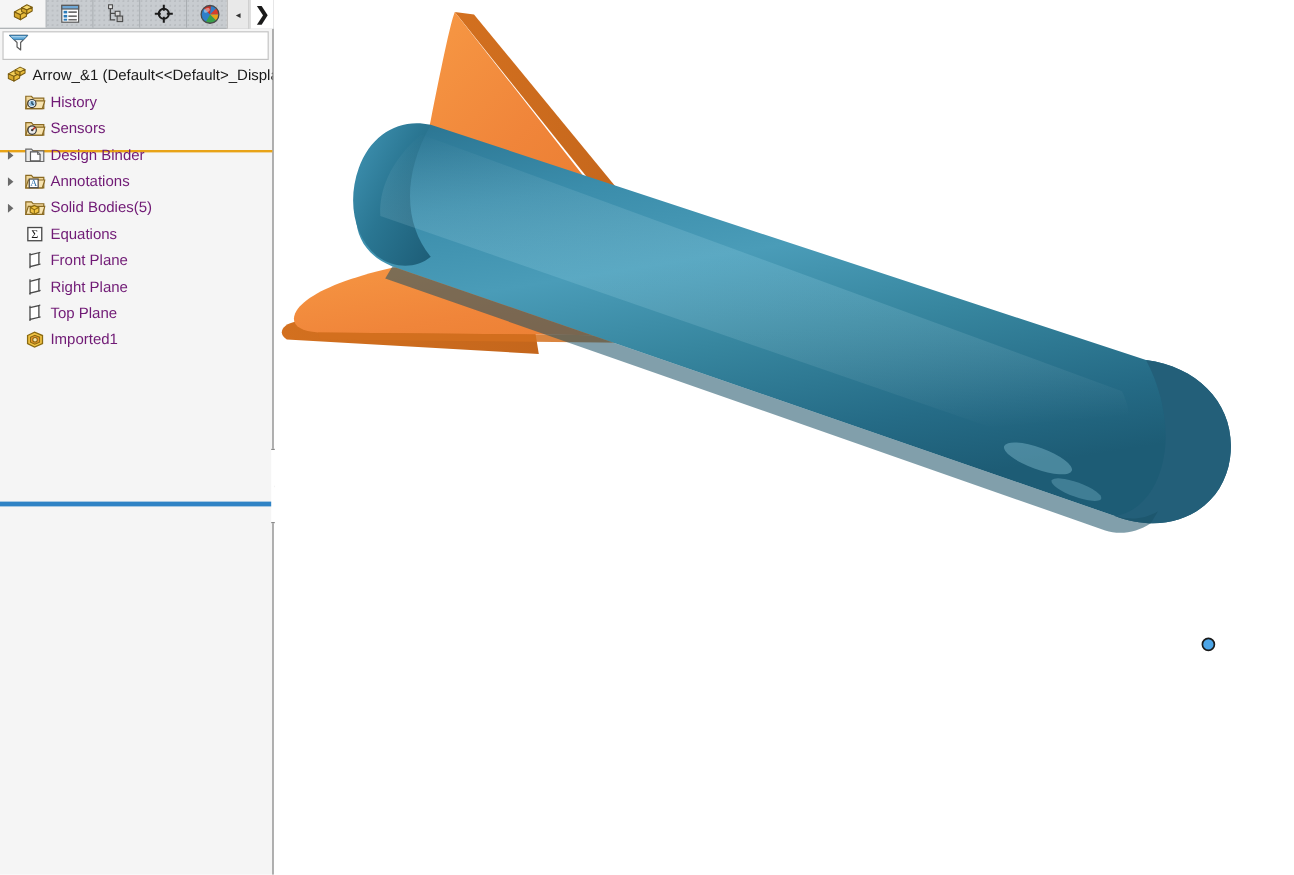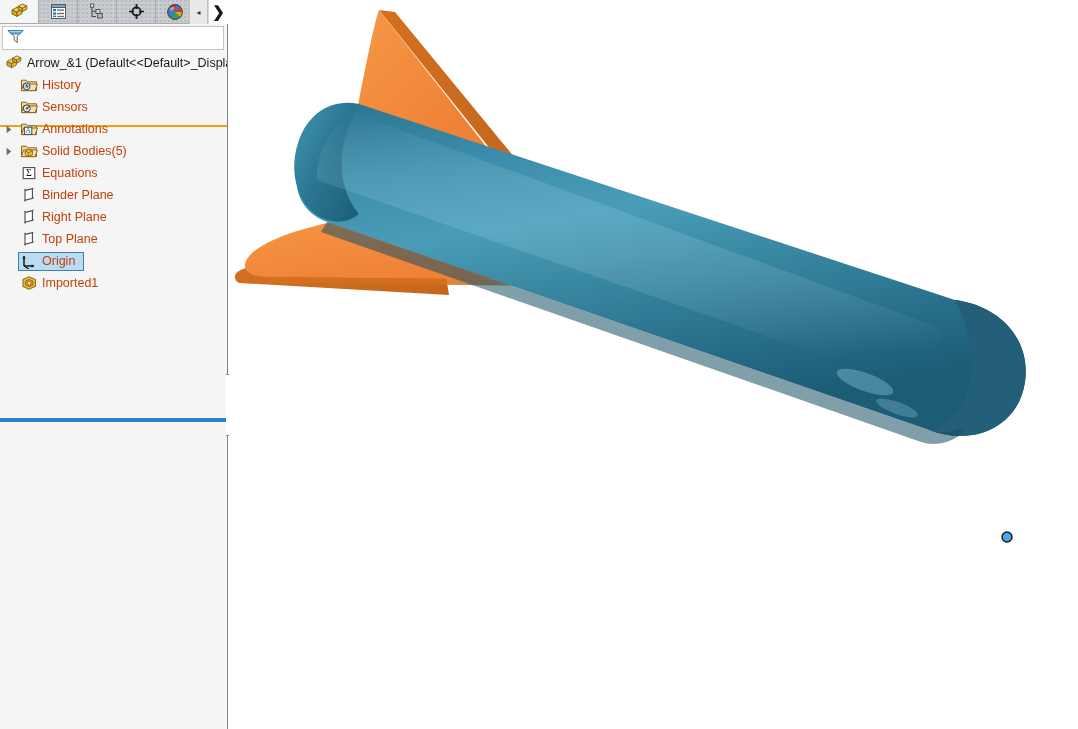--- a/index.html
+++ b/index.html
@@ -123,21 +123,21 @@
     left: 0; top: 73px;
     width: 227px; height: 2px;
     background: #e8a317;
   }
   .tree-row {
     position: relative;
     display: flex;
     align-items: center;
     height: 22px;
     font-size: 12.5px;
-    color: #c2410c;
+    color: #701a75;
     white-space: nowrap;
     cursor: default;
   }
   .expander {
     width: 18px;
     display: flex;
     align-items: center;
     justify-content: center;
     flex: none;
     cursor: pointer;
@@ -352,20 +352,37 @@
           </div>
           <div class="tree-row">
             <span class="expander">
               <svg width="8" height="9" viewBox="0 0 8 9">
                 <path d="M1.6 0.8 L6.2 4.5 L1.6 8.2 Z" fill="#6a6a6a"></path>
               </svg>
             </span>
             <span class="sel-wrap">
               <span class="tree-icon">
                 <svg width="18" height="16" viewBox="0 0 18 16">
+                  <path d="M1.5 3.2 L6.2 3.2 L7.6 4.8 L16.5 4.8 L16.5 13.6 L1.5 13.6 Z" fill="#eaeaea" stroke="#6a6a6a" stroke-width="1"></path>
+                  <path d="M5.4 5.6 L11.4 5.6 L13.4 7.6 L13.4 13 L5.4 13 Z" fill="#ffffff" stroke="#5a5a5a" stroke-width="1"></path>
+                  <path d="M11.4 5.6 L11.4 7.6 L13.4 7.6" fill="#d8d8d8" stroke="#5a5a5a" stroke-width="0.9"></path>
+                </svg>
+              </span>
+              <span class="tree-label">Design Binder</span>
+            </span>
+          </div>
+          <div class="tree-row">
+            <span class="expander">
+              <svg width="8" height="9" viewBox="0 0 8 9">
+                <path d="M1.6 0.8 L6.2 4.5 L1.6 8.2 Z" fill="#6a6a6a"></path>
+              </svg>
+            </span>
+            <span class="sel-wrap">
+              <span class="tree-icon">
+                <svg width="18" height="16" viewBox="0 0 18 16">
                   <path d="M1.5 3.2 L6.2 3.2 L7.6 4.8 L16.5 4.8 L16.5 13.6 L1.5 13.6 Z" fill="#f0d79a" stroke="#8a6a22" stroke-width="1"></path>
                   <path d="M1.5 13.6 L3.6 7 L17.4 7 L15.2 13.6 Z" fill="#f7e3b0" stroke="#8a6a22" stroke-width="1"></path>
                   <rect x="4.4" y="6.2" width="7.4" height="7.2" fill="#ffffff" stroke="#4a4a4a" stroke-width="1"></rect>
                   <text x="8.1" y="12.3" font-family="Liberation Serif, serif" font-size="8" fill="#2a6fa8" text-anchor="middle">A</text>
                 </svg>
               </span>
               <span class="tree-label">Annotations</span>
             </span>
           </div>
           <div class="tree-row">
@@ -400,21 +417,21 @@
           </div>
           <div class="tree-row">
             <span class="expander"></span>
             <span class="sel-wrap">
               <span class="tree-icon">
                 <svg width="18" height="16" viewBox="0 0 18 16">
                   <path d="M5 3.4 L12.4 1.6 L12.4 11.4 L5 13.2 Z" fill="#ffffff" stroke="#4a4a4a" stroke-width="1.1"></path>
                   <path d="M5 3.4 L5 1.8 M12.4 1.6 L13.6 1.2 M5 13.2 L5 14.6 M12.4 11.4 L13.8 11" stroke="#4a4a4a" stroke-width="1"></path>
                 </svg>
               </span>
-              <span class="tree-label">Binder Plane</span>
+              <span class="tree-label">Front Plane</span>
             </span>
           </div>
           <div class="tree-row">
             <span class="expander"></span>
             <span class="sel-wrap">
               <span class="tree-icon">
                 <svg width="18" height="16" viewBox="0 0 18 16">
                   <path d="M5 3.4 L12.4 1.6 L12.4 11.4 L5 13.2 Z" fill="#ffffff" stroke="#4a4a4a" stroke-width="1.1"></path>
                   <path d="M5 3.4 L5 1.8 M12.4 1.6 L13.6 1.2 M5 13.2 L5 14.6 M12.4 11.4 L13.8 11" stroke="#4a4a4a" stroke-width="1"></path>
                 </svg>
@@ -425,35 +442,20 @@
           <div class="tree-row">
             <span class="expander"></span>
             <span class="sel-wrap">
               <span class="tree-icon">
                 <svg width="18" height="16" viewBox="0 0 18 16">
                   <path d="M5 3.4 L12.4 1.6 L12.4 11.4 L5 13.2 Z" fill="#ffffff" stroke="#4a4a4a" stroke-width="1.1"></path>
                   <path d="M5 3.4 L5 1.8 M12.4 1.6 L13.6 1.2 M5 13.2 L5 14.6 M12.4 11.4 L13.8 11" stroke="#4a4a4a" stroke-width="1"></path>
                 </svg>
               </span>
               <span class="tree-label">Top Plane</span>
-            </span>
-          </div>
-          <div class="tree-row selected">
-            <span class="expander"></span>
-            <span class="sel-wrap">
-              <span class="tree-icon">
-                <svg width="18" height="16" viewBox="0 0 18 16">
-                  <path d="M4 13 L4 3" stroke="#1a1a1a" stroke-width="1.5"></path>
-                  <path d="M4 3 L2.2 5.4 L5.8 5.4 Z" fill="#1a1a1a"></path>
-                  <path d="M4 13 L14 13" stroke="#1a1a1a" stroke-width="1.5"></path>
-                  <path d="M14 13 L11.6 11.2 L11.6 14.8 Z" fill="#1a1a1a"></path>
-                  <path d="M4 13 L9 16" stroke="#1a1a1a" stroke-width="1.3"></path>
-                </svg>
-              </span>
-              <span class="tree-label">Origin</span>
             </span>
           </div>
           <div class="tree-row">
             <span class="expander"></span>
             <span class="sel-wrap">
               <span class="tree-icon">
                 <svg width="18" height="16" viewBox="0 0 18 16">
                   <path d="M3 4.6 L8.8 1.8 L15.4 4.6 L15.4 11.4 L8.8 14.2 L3 11.4 Z" fill="#f2c444" stroke="#8a6a12" stroke-width="1.1"></path>
                   <path d="M5.4 6 L9 4.4 L13 6 L13 10.2 L9 11.8 L5.4 10.2 Z" fill="#e8962c" stroke="#8a6a12" stroke-width="0.9"></path>
                   <circle cx="9.2" cy="8.1" r="1.9" fill="#f7e3b0" stroke="#8a6a12" stroke-width="0.9"></circle>

